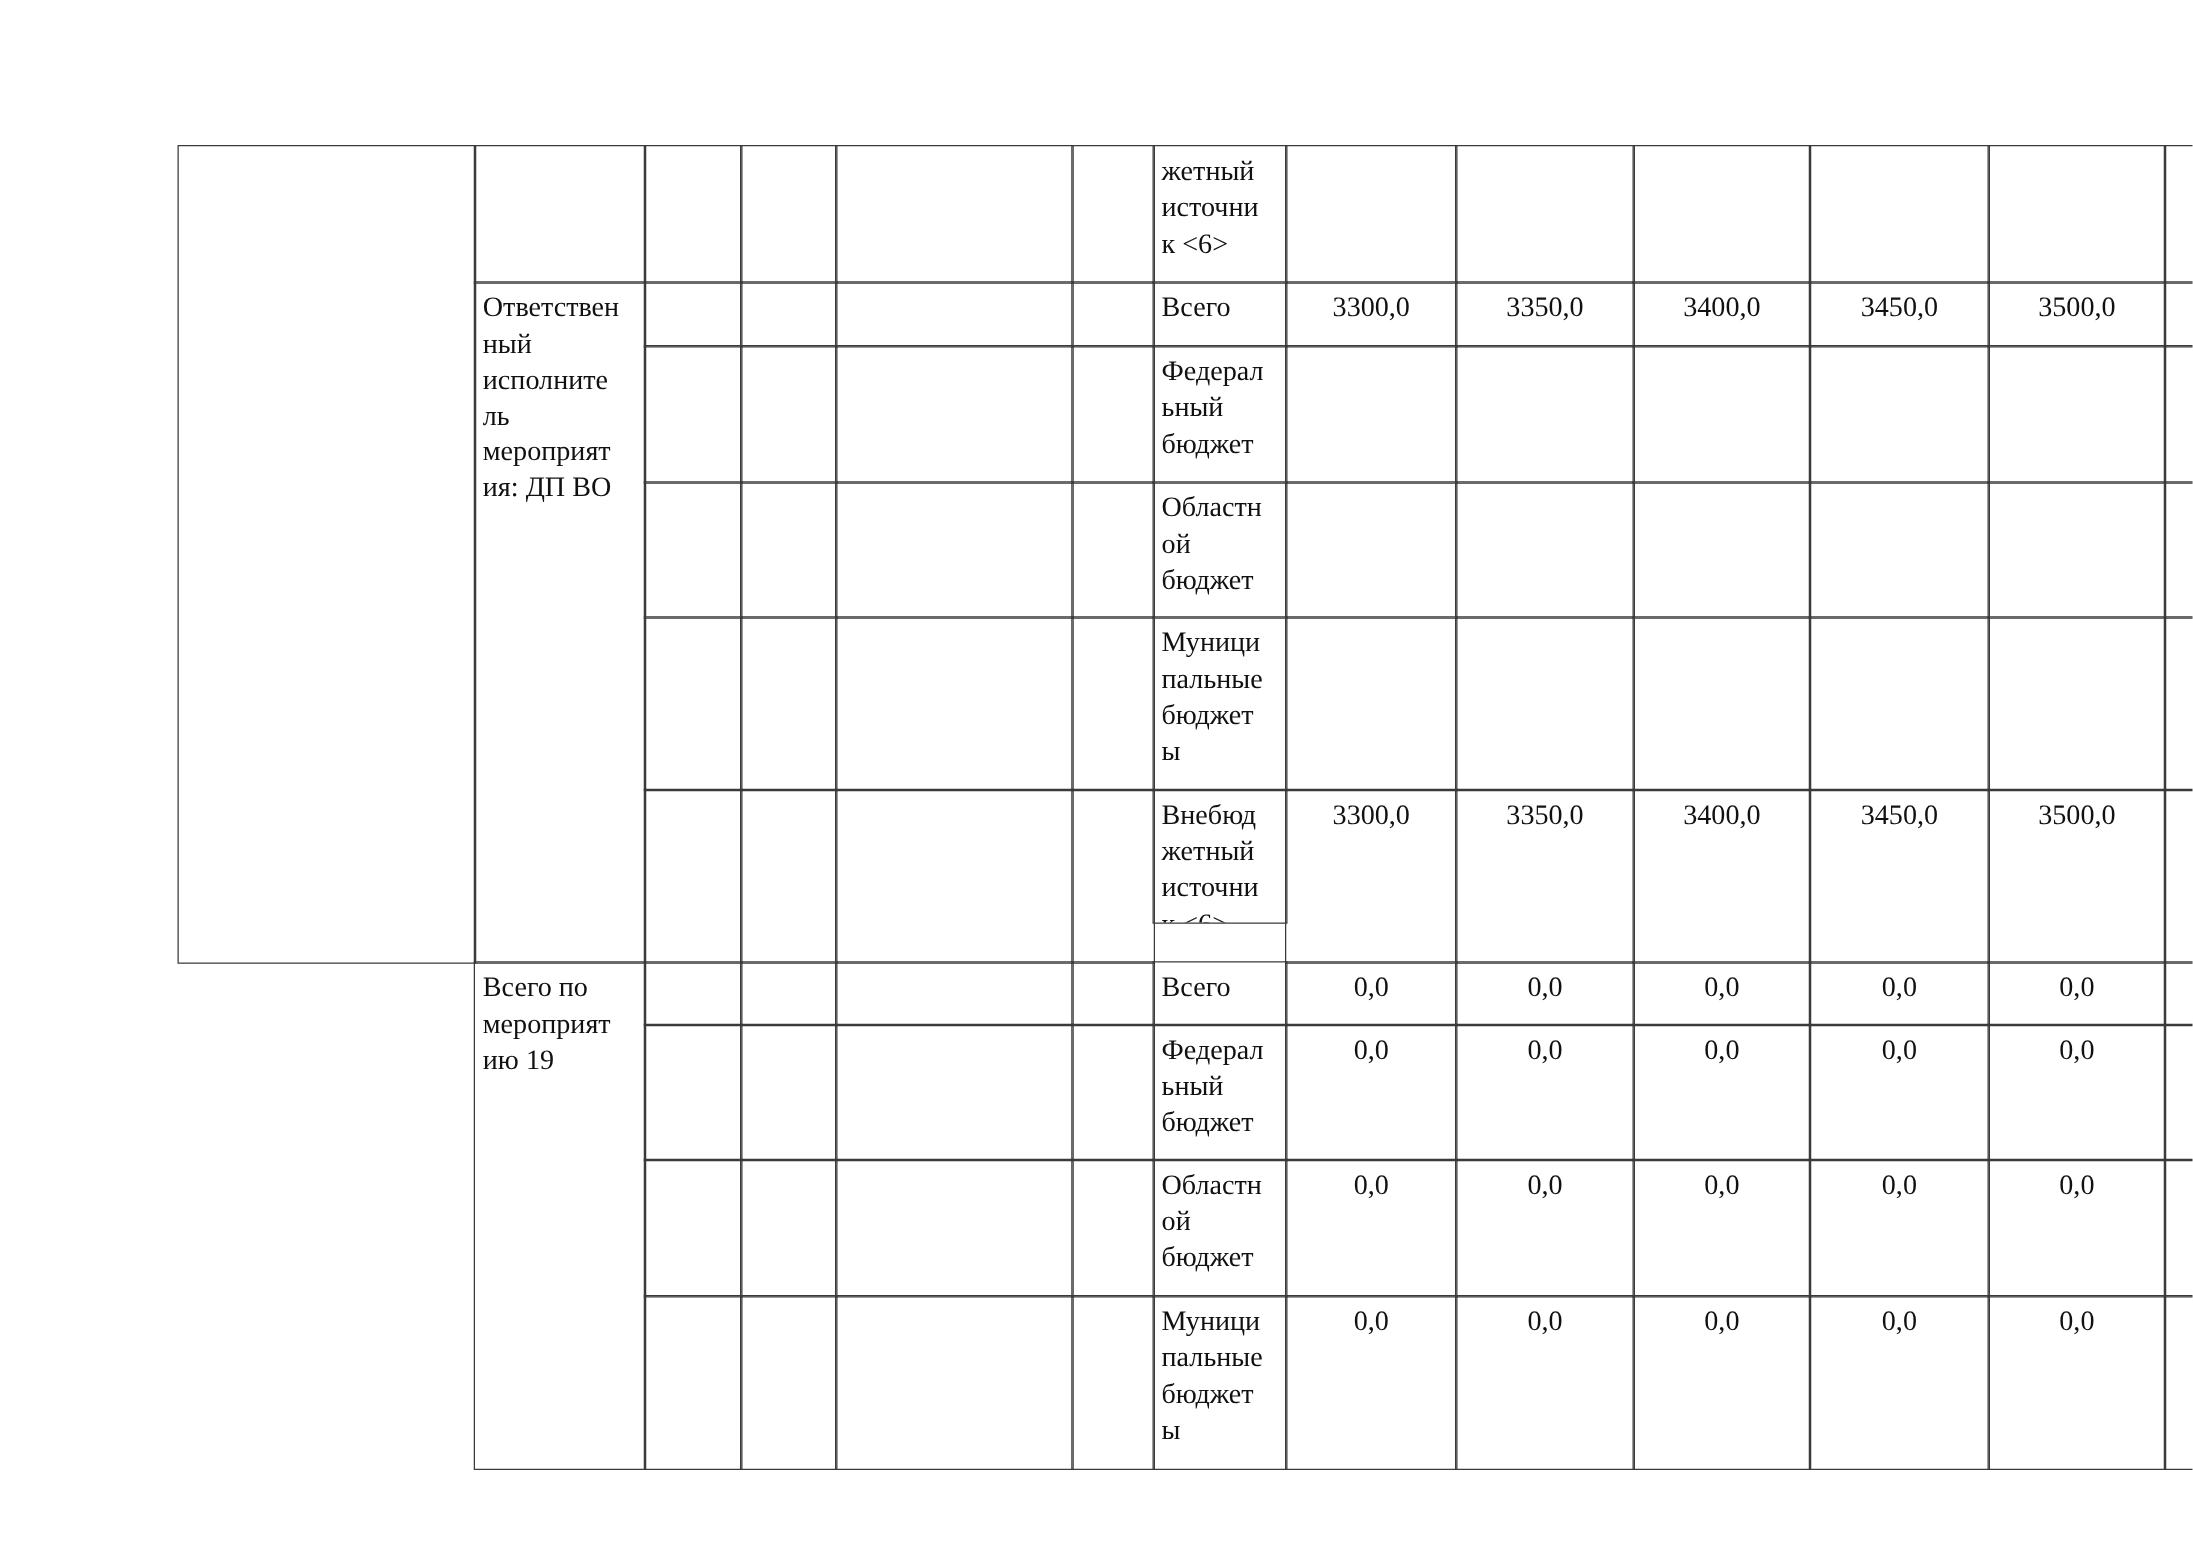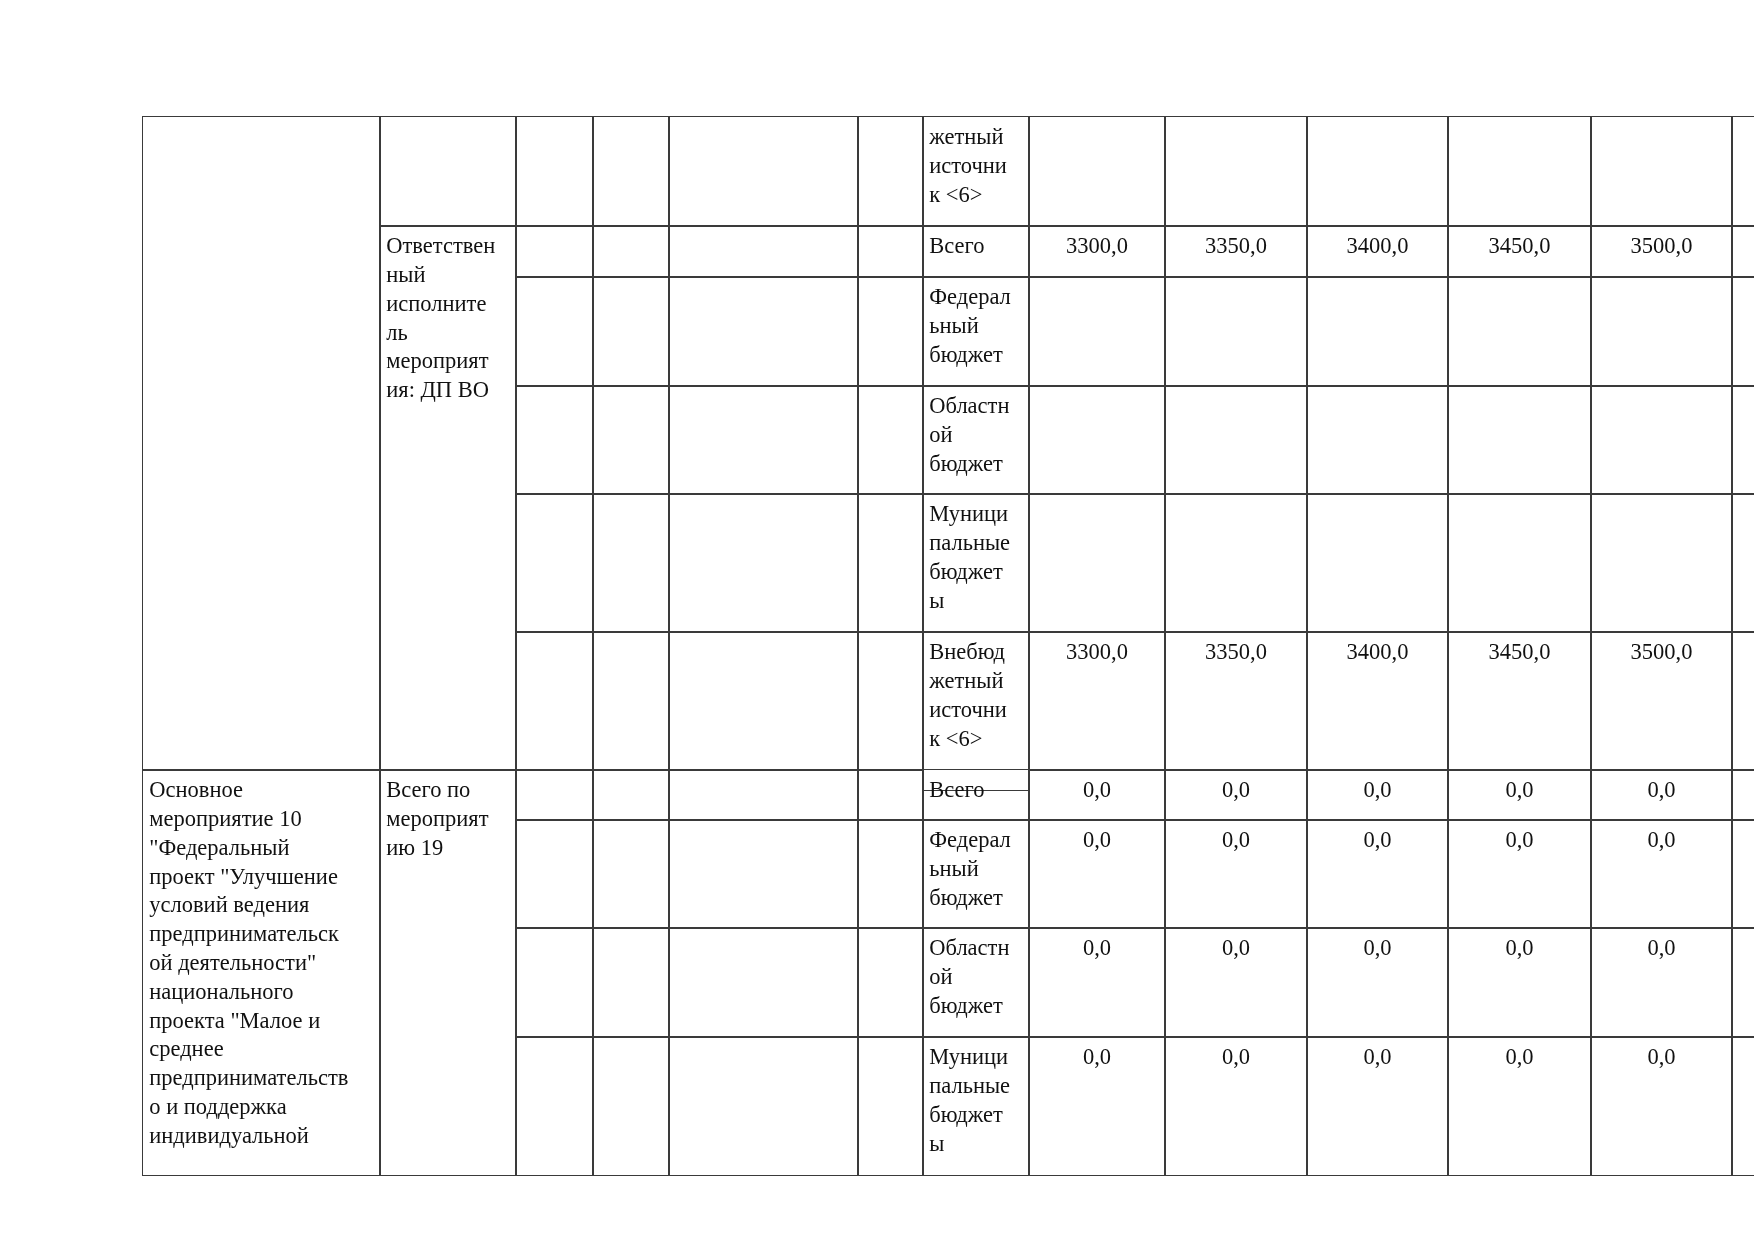--- a/index.html
+++ b/index.html
@@ -84,43 +84,30 @@
     <div class="cell num" style="left: 1029px; top: 494px; width: 137.5px; height: 139.5px;"></div>
     <div class="cell num" style="left: 1165px; top: 494px; width: 143.5px; height: 139.5px;"></div>
     <div class="cell num" style="left: 1307px; top: 494px; width: 142.5px; height: 139.5px;"></div>
     <div class="cell num" style="left: 1448px; top: 494px; width: 144.5px; height: 139.5px;"></div>
     <div class="cell num" style="left: 1591px; top: 494px; width: 142.5px; height: 139.5px;"></div>
     <div class="cell num" style="left: 1732px; top: 494px; width: 49.5px; height: 139.5px;"></div>
     <div class="cell" style="left: 516px; top: 632px; width: 78.5px; height: 139.5px;"></div>
     <div class="cell" style="left: 593px; top: 632px; width: 77.5px; height: 139.5px;"></div>
     <div class="cell" style="left: 669px; top: 632px; width: 190.5px; height: 139.5px;"></div>
     <div class="cell" style="left: 858px; top: 632px; width: 66.5px; height: 139.5px;"></div>
-    <div class="cell" style="left: 923px; top: 632px; width: 107.5px; height: 160px;">Внебюд
+    <div class="cell" style="left: 923px; top: 632px; width: 107.5px; height: 108px;">Внебюд
 жетный
 источни
 к &lt;6&gt;</div>
     <div class="cell num" style="left: 1029px; top: 632px; width: 137.5px; height: 139.5px;">3300,0</div>
     <div class="cell num" style="left: 1165px; top: 632px; width: 143.5px; height: 139.5px;">3350,0</div>
     <div class="cell num" style="left: 1307px; top: 632px; width: 142.5px; height: 139.5px;">3400,0</div>
     <div class="cell num" style="left: 1448px; top: 632px; width: 144.5px; height: 139.5px;">3450,0</div>
     <div class="cell num" style="left: 1591px; top: 632px; width: 142.5px; height: 139.5px;">3500,0</div>
     <div class="cell num" style="left: 1732px; top: 632px; width: 49.5px; height: 139.5px;"></div>
-    <div class="cell" style="left: 143px; top: 770px; width: 238.5px; height: 406.5px;">Основное
-мероприятие 10
-"Федеральный
-проект "Улучшение
-условий ведения
-предпринимательск
-ой деятельности"
-национального
-проекта "Малое и
-среднее
-предпринимательств
-о и поддержка
-индивидуальной</div>
     <div class="cell" style="left: 380px; top: 770px; width: 137.5px; height: 406.5px;">Всего по
 мероприят
 ию 19</div>
     <div class="cell" style="left: 516px; top: 770px; width: 78.5px; height: 51.5px;"></div>
     <div class="cell" style="left: 593px; top: 770px; width: 77.5px; height: 51.5px;"></div>
     <div class="cell" style="left: 669px; top: 770px; width: 190.5px; height: 51.5px;"></div>
     <div class="cell" style="left: 858px; top: 770px; width: 66.5px; height: 51.5px;"></div>
     <div class="cell" style="left: 923px; top: 770px; width: 107.5px; height: 51.5px;">Всего</div>
     <div class="cell num" style="left: 1029px; top: 770px; width: 137.5px; height: 51.5px;">0,0</div>
     <div class="cell num" style="left: 1165px; top: 770px; width: 143.5px; height: 51.5px;">0,0</div>

